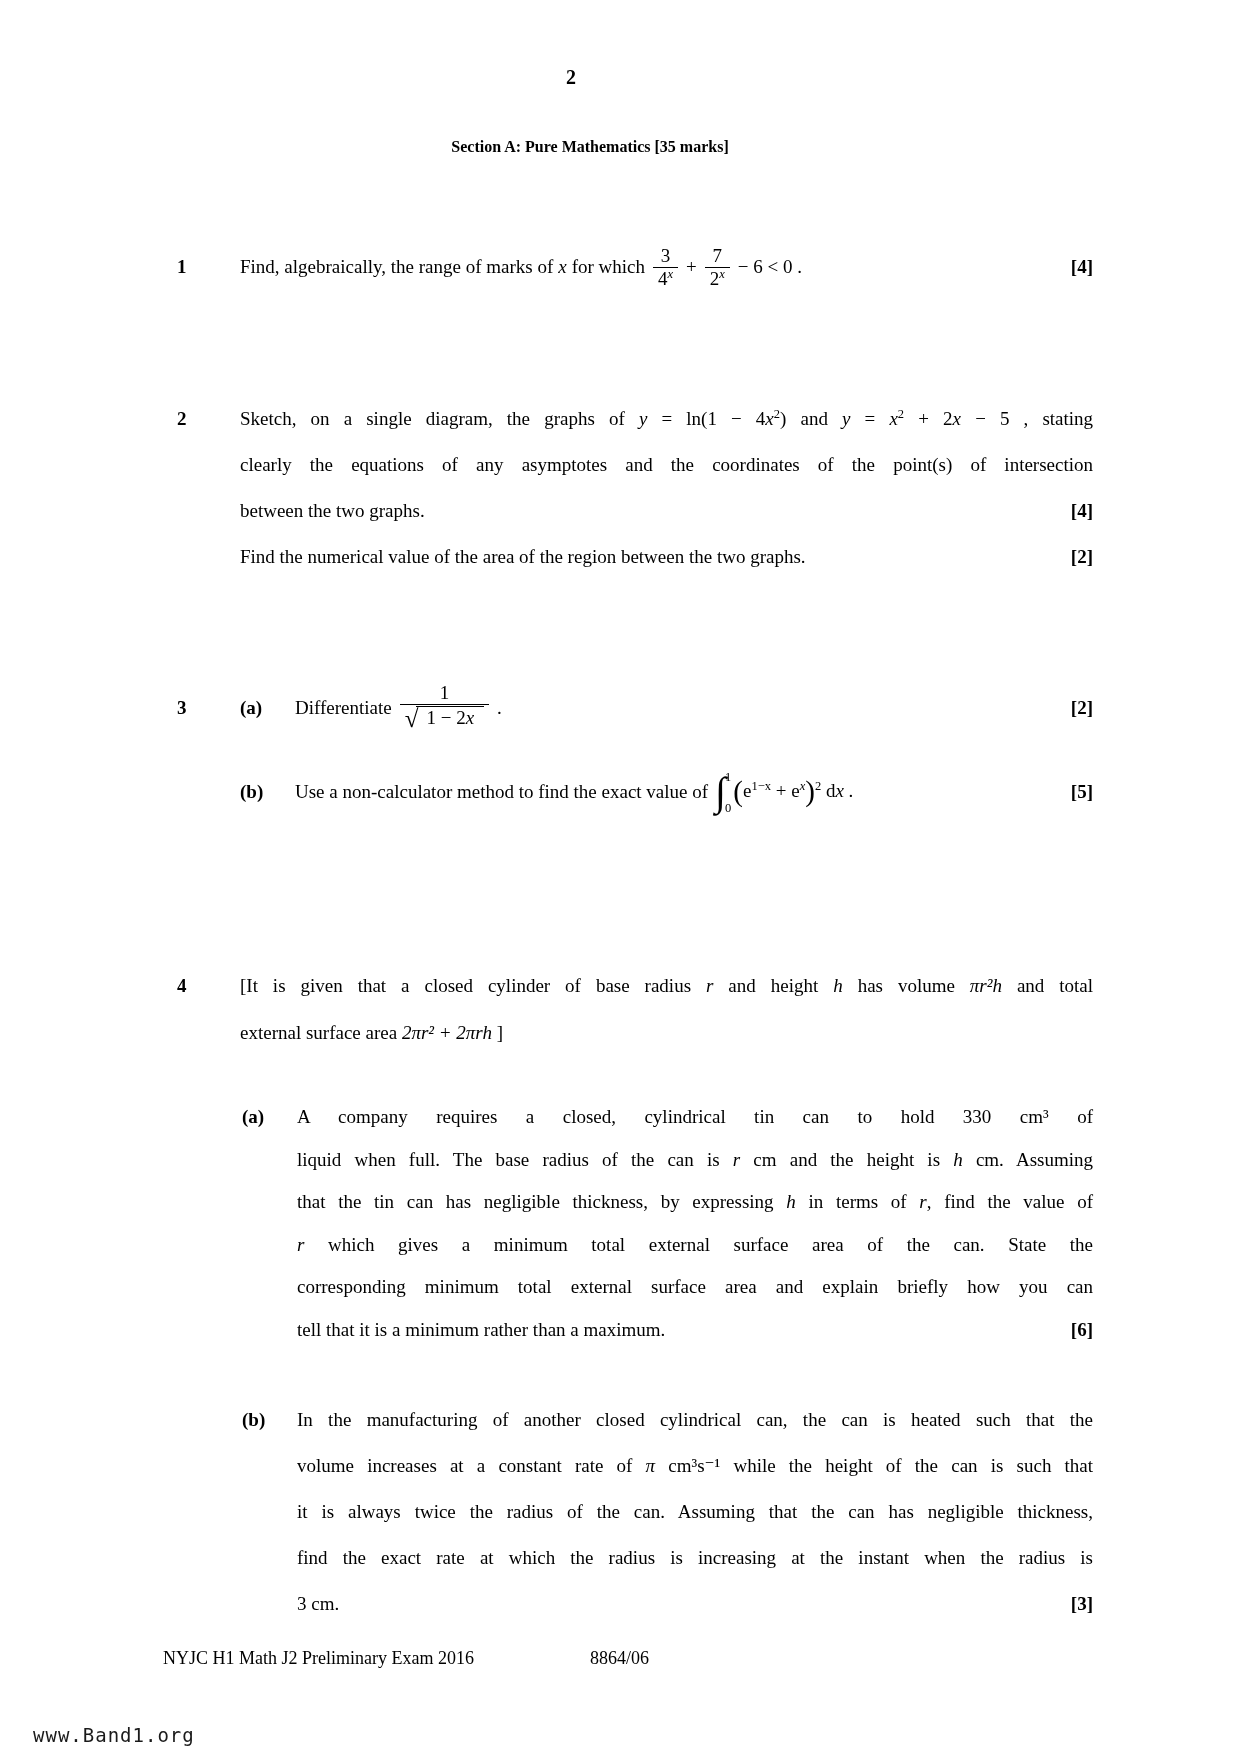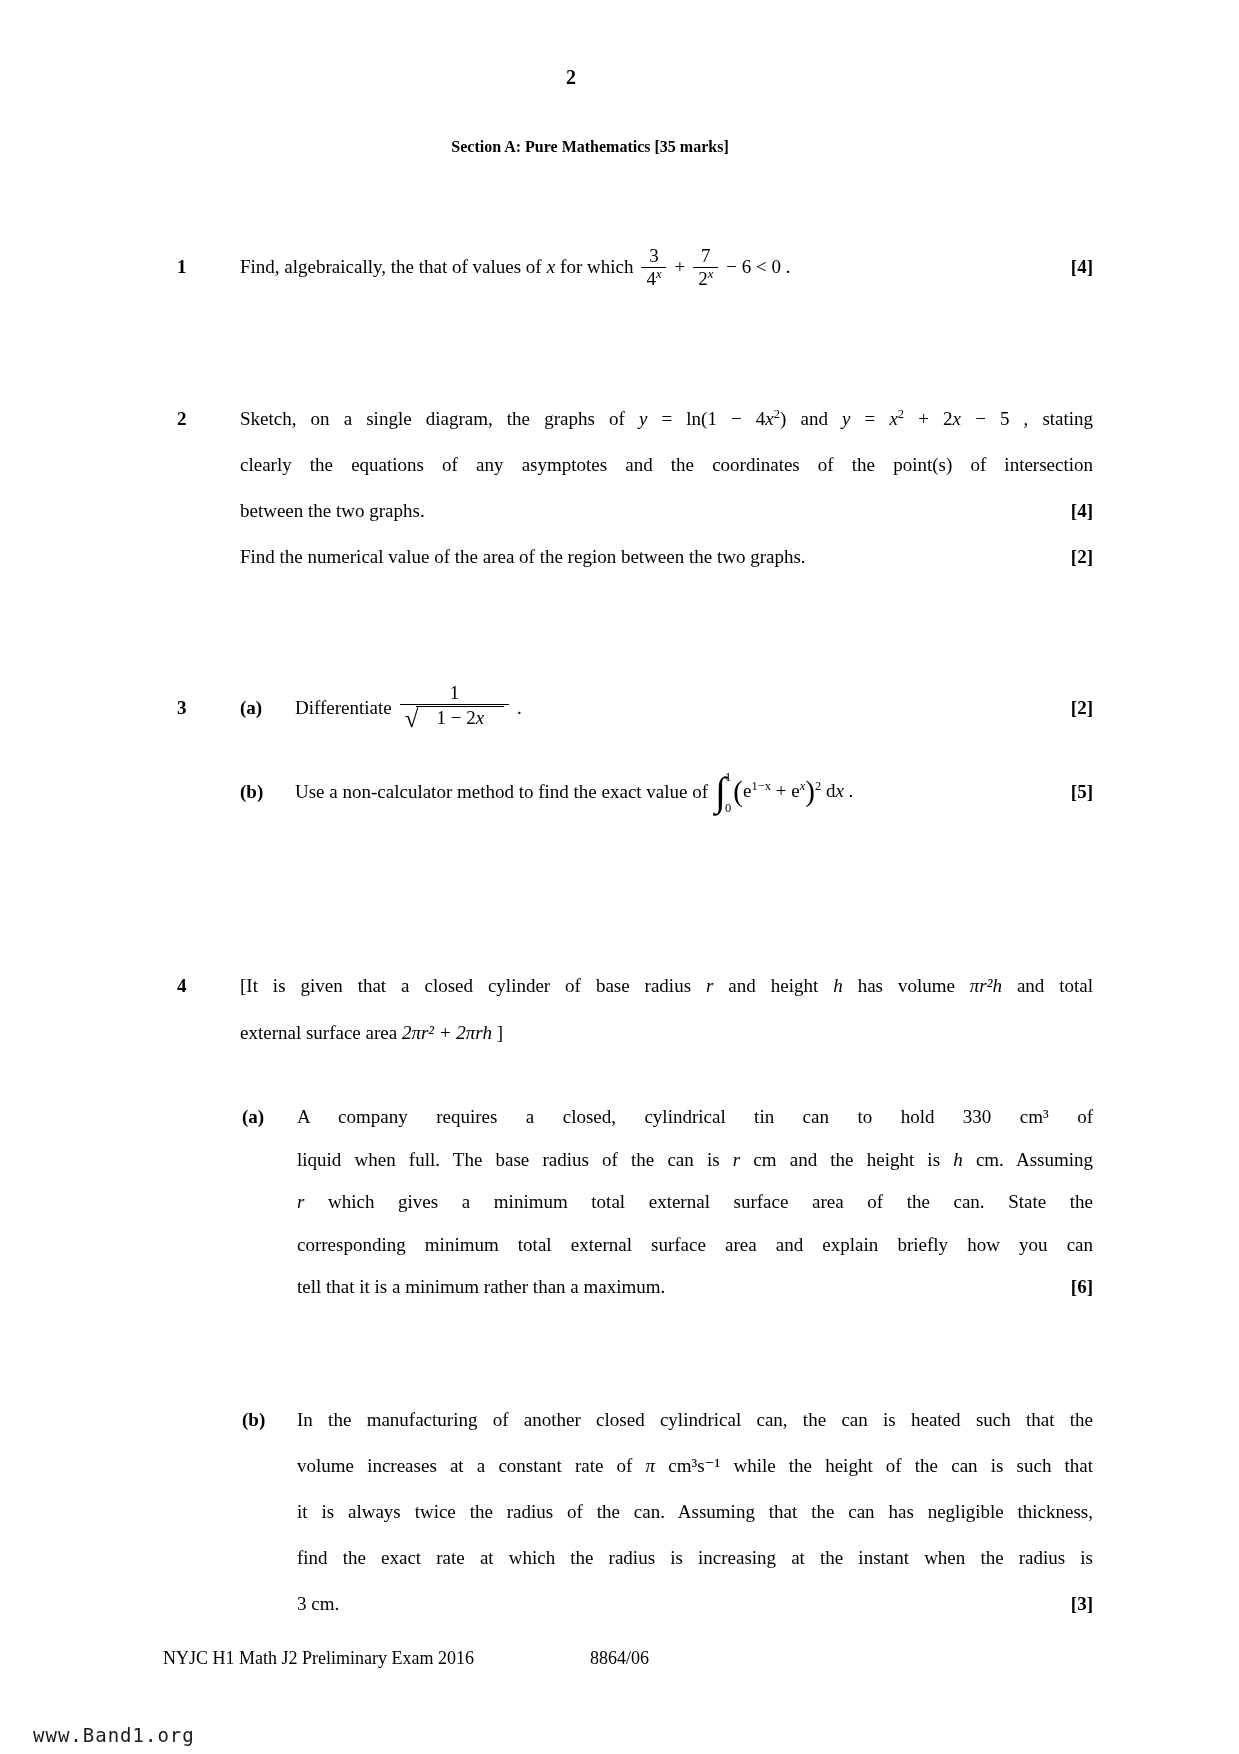--- a/index.html
+++ b/index.html
@@ -38,21 +38,21 @@
   .exp.i{font-style:italic;}
 
   
   .frac{display:inline-flex;flex-direction:column;align-items:center;line-height:1.15;margin:0 3px;}
   .fnum{padding:0 5px;}
   .fden{border-top:1.6px solid #000;padding:0 5px;font-family:Liberation Serif, serif;}
 
   
   .sqrt{white-space:nowrap;display:inline;}
   .radsign{font-size:25px;margin-right:-2px;vertical-align:-3px;}
-  .radicand{border-top:1.6px solid #000;padding:0 20px;}
+  .radicand{border-top:1.6px solid #000;padding:0 10px;}
 
   
   .mexpr{white-space:nowrap;}
   .int{display:inline-flex;align-items:center;margin:0 2px;vertical-align:middle;}
   .intsign{font-size:40px;line-height:1;}
   .intlims{display:inline-flex;flex-direction:column;justify-content:space-between;height:46px;font-size:12.5px;margin-left:-1px;padding-top:1px;}
   .bigp{font-size:29px;vertical-align:-4px;line-height:0;}
 
   .footer{position:absolute;left:0;top:1648px;width:1053px;height:22px;font-size:18px;}
   .footer-left{position:absolute;left:163px;}
@@ -66,21 +66,21 @@
 </head>
 <body>
 
 <div class="page">
 
   <div class="centerline pagenum">2</div>
   <div class="centerline section-title">Section A: Pure Mathematics [35 marks]</div>
 
   <div class="qwrap qrow" style="top:232px;height:70px;">
     <span class="qnum">1</span>
-    <span>Find, algebraically, the that of values of</span>
+    <span>Find, algebraically, the range of marks of</span>
     <span class="var">x</span>
     <span>for which</span>
     <span class="frac">
         <span class="fnum">3</span>
         <span class="fden"><span>4</span><sup class="exp i">x</sup></span>
       </span>
     <span>+</span>
     <span class="frac">
         <span class="fnum">7</span>
         <span class="fden"><span>2</span><sup class="exp i">x</sup></span>
@@ -167,20 +167,26 @@
     <div class="plines">
       <div class="line42 jline">A company requires a closed, cylindrical tin can to hold 330 cm³ of</div>
       <div class="line42 jline">
         <span>liquid when full.  The base radius of the can is</span>
         <span class="var">r</span>
         <span>cm and the height is</span>
         <span class="var">h</span>
         <span>cm.  Assuming</span>
       </div>
       <div class="line42 jline">
+        <span>that the tin can has negligible thickness, by expressing</span>
+        <span class="var">h</span>
+        <span>in terms of</span>
+        <span class="var">r</span><span>, find the value of</span>
+      </div>
+      <div class="line42 jline">
         <span class="var">r</span>
         <span>which gives a minimum total external surface area of the can.  State the</span>
       </div>
       <div class="line42 jline">corresponding minimum total external surface area and explain briefly how you can</div>
       <div class="line42 flexline">
         <span>tell that it is a minimum rather than a maximum.</span>
         <span class="marks">[6]</span>
       </div>
     </div>
   </div>

